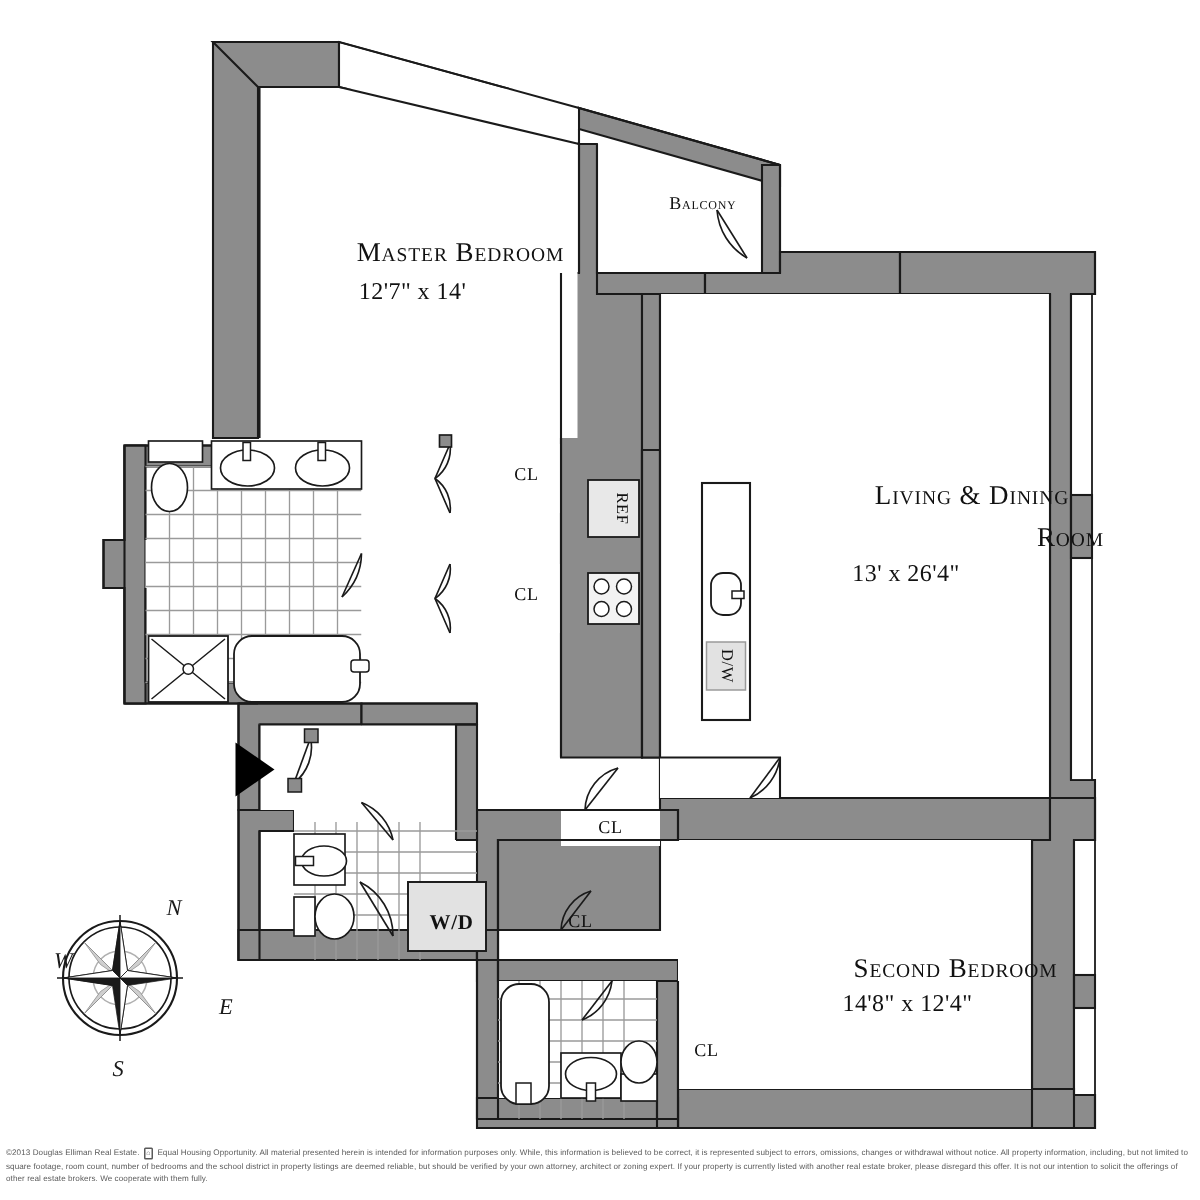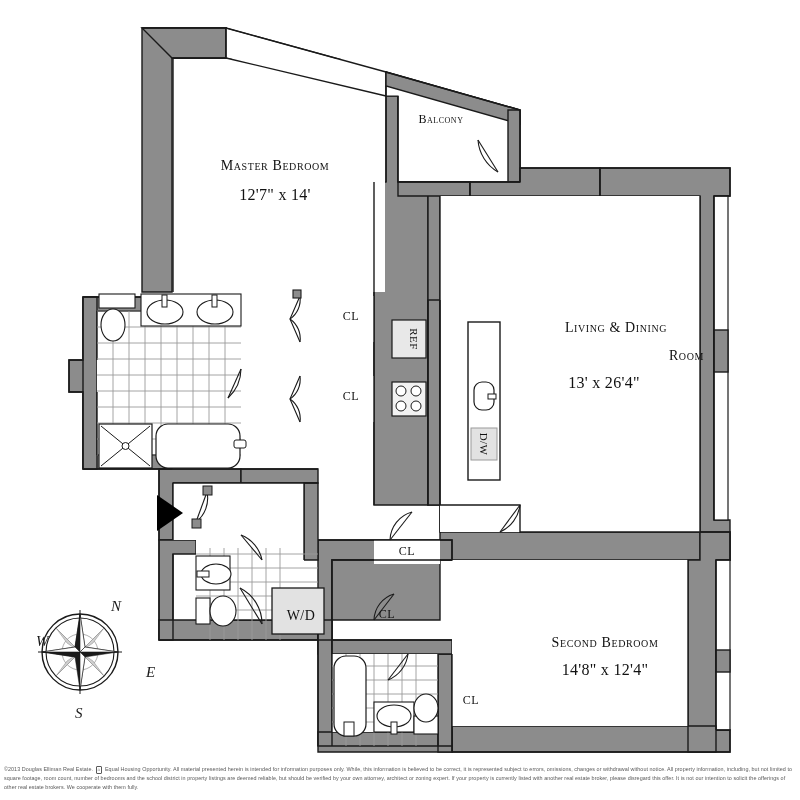--- a/index.html
+++ b/index.html
@@ -1,21 +1,21 @@
 <!DOCTYPE html>
 <html><head>
 <meta charset="utf-8">
 <style>
   html,body{margin:0;padding:0;background:#ffffff;}
   body{width:800px;height:800px;position:relative;overflow:hidden;
        font-family:"Liberation Serif",serif;color:#000;}
   #plan{position:absolute;left:0;top:0;width:800px;height:800px;}
   .lbl{position:absolute;text-align:center;font-family:"Liberation Serif",serif;
        color:#111;white-space:nowrap;}
-  .room-name{font-size:14px;letter-spacing:.6px;}
+  .room-name{font-size:18px;letter-spacing:.6px;padding-left:32px;}
   .room-dim{font-size:16px;letter-spacing:.3px;}
   .small-lbl{font-size:12px;letter-spacing:.5px;}
   .tiny-lbl{font-size:11px;letter-spacing:.4px;}
   .vert{transform:rotate(90deg);transform-origin:center center;}
   .compass-letter{position:absolute;font-style:italic;font-size:15px;
        font-family:"Liberation Serif",serif;color:#1a1a1a;}
   #disclaimer{position:absolute;left:4px;top:765px;width:792px;
        font-family:"Liberation Sans",sans-serif;font-size:5.4px;line-height:8.6px;
        color:#5a5a5a;letter-spacing:.05px;text-align:left;}
   #disclaimer .seg{display:inline;}
@@ -300,31 +300,31 @@
 <div class="lbl room-name" style="left: 175px; top: 158px; width: 200px; font-variant: small-caps;">Master Bedroom</div>
 <div class="lbl room-dim" style="left:175px;top:186px;width:200px;">12'7" x 14'</div>
 
 <div class="lbl room-name" style="left: 516px; top: 320px; width: 200px; font-variant: small-caps;">Living &amp; Dining</div>
 <div class="lbl room-name" style="left: 504px; top: 348px; width: 200px; font-variant: small-caps; text-align: right;">Room</div>
 <div class="lbl room-dim" style="left:504px;top:374px;width:200px;">13' x 26'4"</div>
 
 <div class="lbl room-name" style="left: 505px; top: 635px; width: 200px; font-variant: small-caps; text-align: center;">Second Bedroom</div>
 <div class="lbl room-dim" style="left:505px;top:661px;width:200px;">14'8" x 12'4"</div>
 
-<div class="lbl small-lbl" style="left: 391px; top: 112px; width: 100px; font-variant: small-caps;">Balcony</div>
+<div class="lbl small-lbl" style="left: 391px; top: 128px; width: 100px; font-variant: small-caps; text-align: right;">Balcony</div>
 
 <div class="lbl small-lbl" style="left: 321px; top: 309px; width: 60px; font-variant: small-caps;">CL</div>
 <div class="lbl small-lbl" style="left: 321px; top: 389px; width: 60px; font-variant: small-caps;">CL</div>
 <div class="lbl small-lbl" style="left: 377px; top: 544px; width: 60px; font-variant: small-caps;">CL</div>
 <div class="lbl small-lbl" style="left: 357px; top: 607px; width: 60px; font-variant: small-caps;">CL</div>
 <div class="lbl small-lbl" style="left: 441px; top: 693px; width: 60px; font-variant: small-caps;">CL</div>
 
 <div class="lbl tiny-lbl vert" style="left:389px;top:333px;width:50px;">REF</div>
 <div class="lbl tiny-lbl vert" style="left:459px;top:438px;width:50px;">D/W</div>
-<div class="lbl small-lbl" style="left: 271px; top: 608px; width: 60px; font-size: 14px; font-variant: small-caps;">W/D</div>
+<div class="lbl small-lbl" style="left: 271px; top: 608px; width: 60px; font-size: 14px; font-variant: small-caps; font-weight: bold;">W/D</div>
 
 <div class="compass-letter" style="left:111px;top:598px;">N</div>
 <div class="compass-letter" style="left:146px;top:664px;">E</div>
 <div class="compass-letter" style="left:75px;top:705px;">S</div>
 <div class="compass-letter" style="left:36px;top:633px;">W</div>
 
 <div id="disclaimer">
   <span class="seg">©2013 Douglas Elliman Real Estate.</span>
   <span class="ehi">⌂</span>
   <span class="seg">Equal Housing Opportunity.</span>

